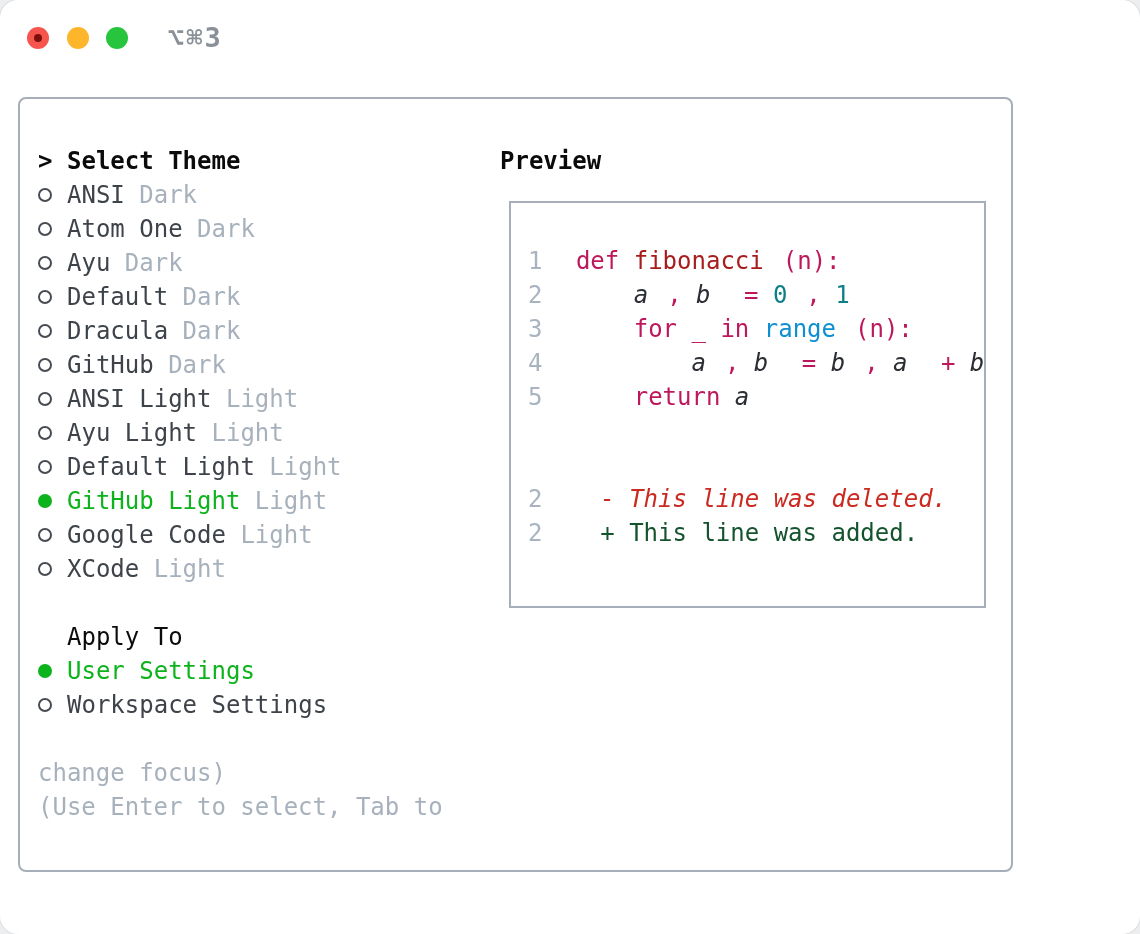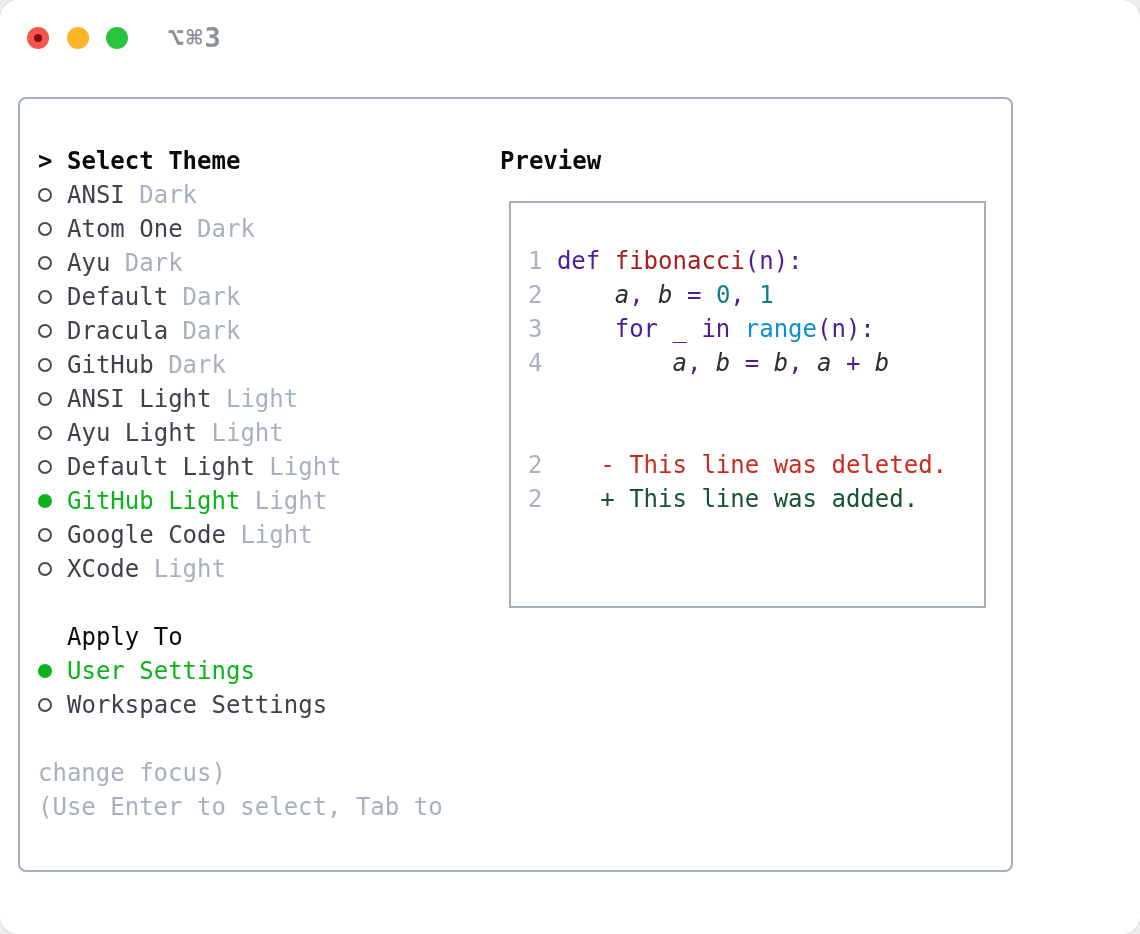--- a/index.html
+++ b/index.html
@@ -35,27 +35,27 @@
   .hint{color:#a7b1bc;font-size:24px;line-height:34px;white-space:pre;}
   
   .preview-label{position:absolute;left:500px;top:144px;height:34px;line-height:34px;
     font-size:24px;font-weight:bold;color:#0b0b0b;text-align:right;}
   .preview-box{position:absolute;left:509px;top:201px;width:477px;height:407px;
     border:2px solid #a6aeb9;box-sizing:border-box;background:#fff;}
   .code-area{padding:41px 0 0 17px;font-size:24px;}
   .pline{height:34px;line-height:34px;white-space:pre;}
   .diff-block{margin-top:68px;}
   .ln{color:#a9b4c0;}
-  .s-code{color:#4c1d95;}
+  .s-code{color:#be185d;margin-left:19px;}
   .s-func{color:#a81c1c;}
   .s-builtin{color:#0d8fd0;}
   .s-numlit{color:#0f7f87;}
   .s-var{color:#2b2e33;font-style:italic;}
   .s-ctx{color:#85888c;}
-  .s-del{color:#cb2a20;}
+  .s-del{color:#cb2a20;font-style:italic;}
   .s-add{color:#14532d;}
 </style>
 </head>
 <body>
 
 <div class="window">
 
   <div class="titlebar">
     <div class="light red">
       <span class="dot"></span>
@@ -104,20 +104,21 @@
 
   <div class="preview-label">Preview</div>
 
   <div class="preview-box">
     <div class="code-area">
       <div>
           <div class="pline"><span class="ln">1 </span><span class="s-code">def </span><span class="s-func">fibonacci</span><span class="s-code">(n):</span></div>
           <div class="pline"><span class="ln">2 </span><span class="s-code">    </span><span class="s-var">a</span><span class="s-code">, </span><span class="s-var">b</span><span class="s-code"> = </span><span class="s-numlit">0</span><span class="s-code">, </span><span class="s-numlit">1</span></div>
           <div class="pline"><span class="ln">3 </span><span class="s-code">    for _ in </span><span class="s-builtin">range</span><span class="s-code">(n):</span></div>
           <div class="pline"><span class="ln">4 </span><span class="s-code">        </span><span class="s-var">a</span><span class="s-code">, </span><span class="s-var">b</span><span class="s-code"> = </span><span class="s-var">b</span><span class="s-code">, </span><span class="s-var">a</span><span class="s-code"> + </span><span class="s-var">b</span></div>
+          <div class="pline"><span class="ln">5 </span><span class="s-code">    return </span><span class="s-var">a</span></div>
         </div>
       <div class="diff-block">
           <div class="pline"><span class="ln">2    </span><span class="s-del">- This line was deleted.</span></div>
           <div class="pline"><span class="ln">2    </span><span class="s-add">+ This line was added.</span></div>
         </div>
     </div>
   </div>
 
 </div>
 

